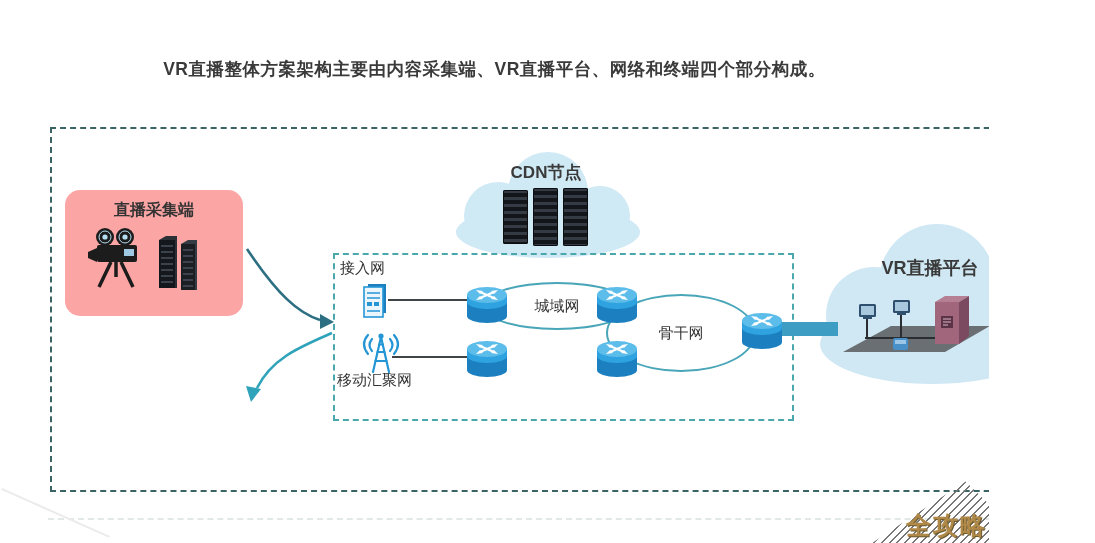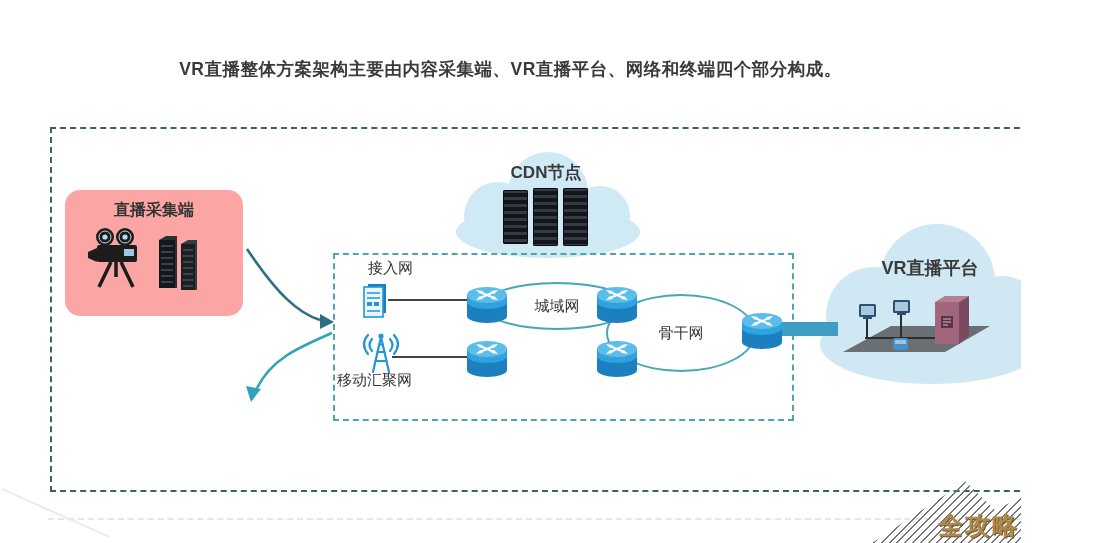--- a/index.html
+++ b/index.html
@@ -1,17 +1,17 @@
 <!DOCTYPE html>
 <html><head>
 <meta charset="utf-8">
 <style>
   html,body{margin:0;padding:0;background:#fff;}
   #canvas{position:relative;width:989px;height:543px;background:#ffffff;overflow:hidden;
-          font-family:"Liberation Sans","DejaVu Sans",sans-serif;color:#333;padding-left:32px;}
+          font-family:"Liberation Sans","DejaVu Sans",sans-serif;color:#333;}
   .abs{position:absolute;}
   
   .page-title{left:0;top:57px;width:100%;text-align:center;font-size:17.5px;font-weight:700;
               color:#3a3a3a;letter-spacing:.5px;}
   
   .outer-frame{left:50px;top:127px;width:996px;height:361px;border:2px dashed #3a6463;}
   .network-frame{left:333px;top:253px;width:457px;height:164px;border:2px dashed #4aa8ac;z-index:2;}
   .ghost-dash{left:48px;top:518px;width:1012px;height:0;border-top:2px dashed #e2e7e7;}
   .corner-line-left{left:2px;top:488px;width:118px;height:0;border-top:2px solid #ebebeb;
                     transform:rotate(24deg);transform-origin:left top;}
@@ -117,21 +117,21 @@
 
   <div class="abs cloud-label cdn-label">CDN节点</div>
   <div class="abs racks">
     <div class="rack"></div>
     <div class="rack m"></div>
     <div class="rack m"></div>
   </div>
 
   <div class="abs network-frame"></div>
 
-  <div class="abs net-label" style="left:368px;top:259px;">接入网</div>
+  <div class="abs net-label" style="left:340px;top:259px;">接入网</div>
   <span class="abs icon" style="left:361px;top:281px;">
     <svg width="30" height="40" viewBox="0 0 30 40">
       <polygon points="7,3 25,3 25,32 7,32" fill="#1b7fc0"></polygon>
       <rect x="3" y="6" width="19" height="30" fill="#eaf5fc" stroke="#2596d5" stroke-width="1.6"></rect>
       <path d="M6 12h13M6 17h13M6 30h13" stroke="#2596d5" stroke-width="1.4"></path>
       <rect x="6" y="21" width="5" height="4" fill="#2596d5"></rect>
         <rect x="13" y="21" width="5" height="4" fill="#2596d5"></rect>
     </svg>
   </span>
   <div class="abs hline" style="left:388px;top:299px;width:80px;"></div>

